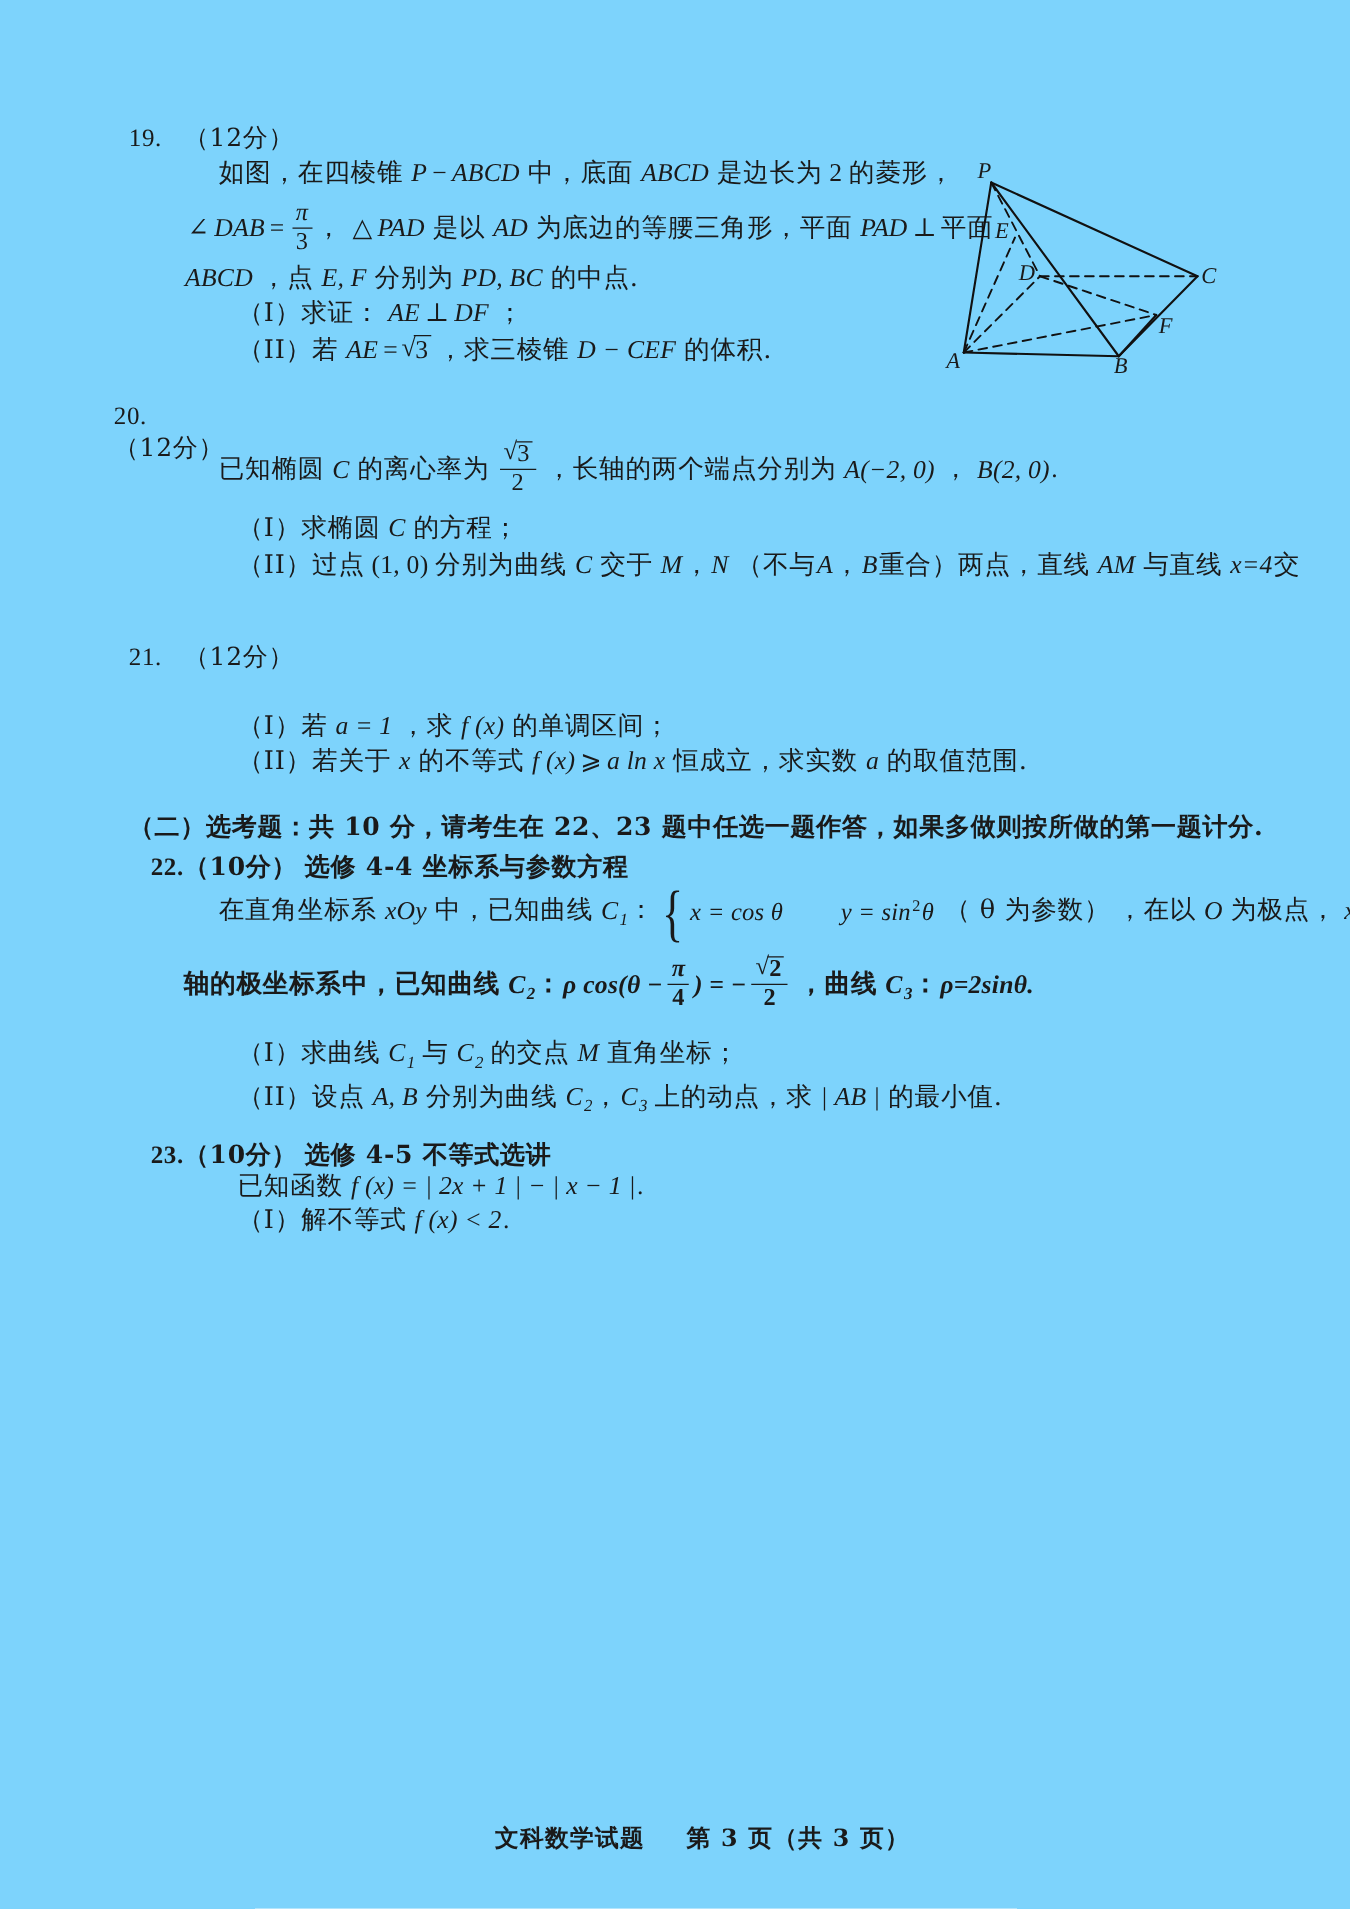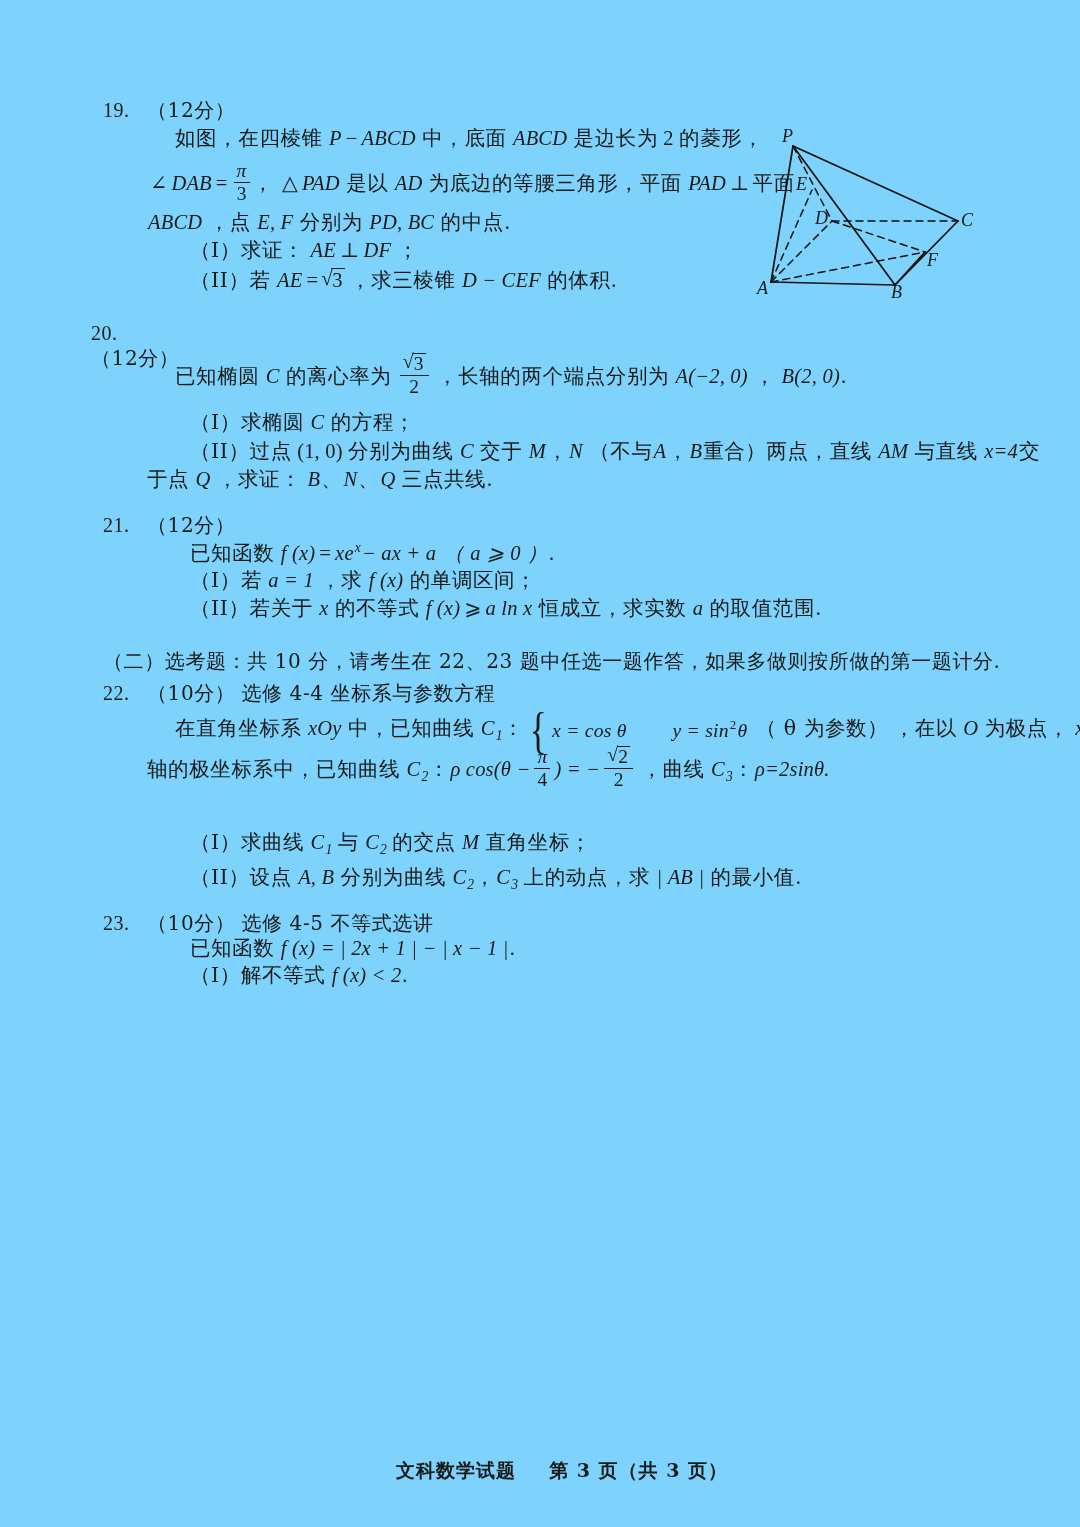--- a/index.html
+++ b/index.html
@@ -30,21 +30,21 @@
   }
   .qnum {
     display: inline-block;
     width: 44px;
     font-size: 20px;
     letter-spacing: .5px;
   }
   .qmark {
     font-size: 20px;
   }
-  .bold { font-weight: normal; }
+  .bold { font-weight: bold; text-align: right; }
 
   .body-line {
     position: absolute;
     font-size: 20.5px;
     line-height: 1.15;
     white-space: nowrap;
     letter-spacing: .2px;
   }
   .cjk {
     font-family: "DejaVu Serif", "Liberation Serif", serif;
@@ -271,38 +271,26 @@
     <span class="cjk">分别为曲线</span>
     <span class="mi">C</span>
     <span class="cjk">交于</span>
     <span class="mi">M</span><span class="cjk">，</span><span class="mi">N</span>
     <span class="cjk">（不与</span><span class="mi">A</span><span class="cjk">，</span><span class="mi">B</span><span class="cjk">重合）两点，直线</span>
     <span class="mi">AM</span>
     <span class="cjk">与直线</span>
     <span class="mi">x=4</span><span class="cjk">交</span>
   </div>
 
-  <div class="body-line" style="left:147px; top:468px;">
-    <span class="cjk">于点</span>
-    <span class="mi">Q</span>
-    <span class="cjk">，求证：</span>
-    <span class="mi">B</span><span class="cjk">、</span><span class="mi">N</span><span class="cjk">、</span><span class="mi">Q</span>
-    <span class="cjk">三点共线.</span>
-  </div>
 
   <div class="qnum-row" style="left:103px; top:512px;">
     <span class="qnum">21.</span>
     <span class="qmark cjk">（12分）</span>
   </div>
 
-  <div class="body-line" style="left:190px; top:540px;">
-    <span class="cjk">已知函数</span>
-    <span class="mi">f (x)</span><span class="mo">=</span><span class="mi">xe</span><sup>x</sup><span class="mi">− ax + a</span>
-    <span class="cjk"><span class="mi">（ a ⩾ 0 ）</span></span><span class="mn">.</span>
-  </div>
 
   <div class="body-line" style="left:190px; top:569px;">
     <span class="cjk">（I）</span><span class="cjk">若</span>
     <span class="mi">a = 1</span>
     <span class="cjk">，求</span>
     <span class="mi">f (x)</span>
     <span class="cjk">的单调区间；</span>
   </div>
 
   <div class="body-line" style="left:190px; top:597px;">
@@ -335,21 +323,21 @@
         </span>
       </span>
     <span class="cjk">（ θ 为参数）</span>
     <span class="cjk">，在以</span>
     <span class="mi">O</span>
     <span class="cjk">为极点，</span>
     <span class="mi">x</span>
     <span class="cjk">轴正半轴为极</span>
   </div>
 
-  <div class="body-line" style="left:147px; top:745px;">
+  <div class="body-line" style="left:147px; top:764px;font-weight:bold;">
     <span class="cjk">轴的极坐标系中，已知曲线</span>
     <span class="mi">C</span><sub>2</sub><span class="cjk">：</span><span class="mi">ρ cos(θ −</span><span class="frac"><span class="num mi">π</span><span class="den mn">4</span></span><span class="mi">) = −</span><span class="frac"><span class="num"><span class="sqrt"><span class="rad mn">2</span></span></span><span class="den mn">2</span></span>
     <span class="cjk">，曲线</span>
     <span class="mi">C</span><sub>3</sub><span class="cjk">：</span><span class="mi">ρ=2sinθ.</span>
   </div>
 
   <div class="body-line" style="left:190px; top:831px;">
     <span class="cjk">（I）</span><span class="cjk">求曲线</span>
     <span class="mi">C</span><sub>1</sub>
     <span class="cjk">与</span>

